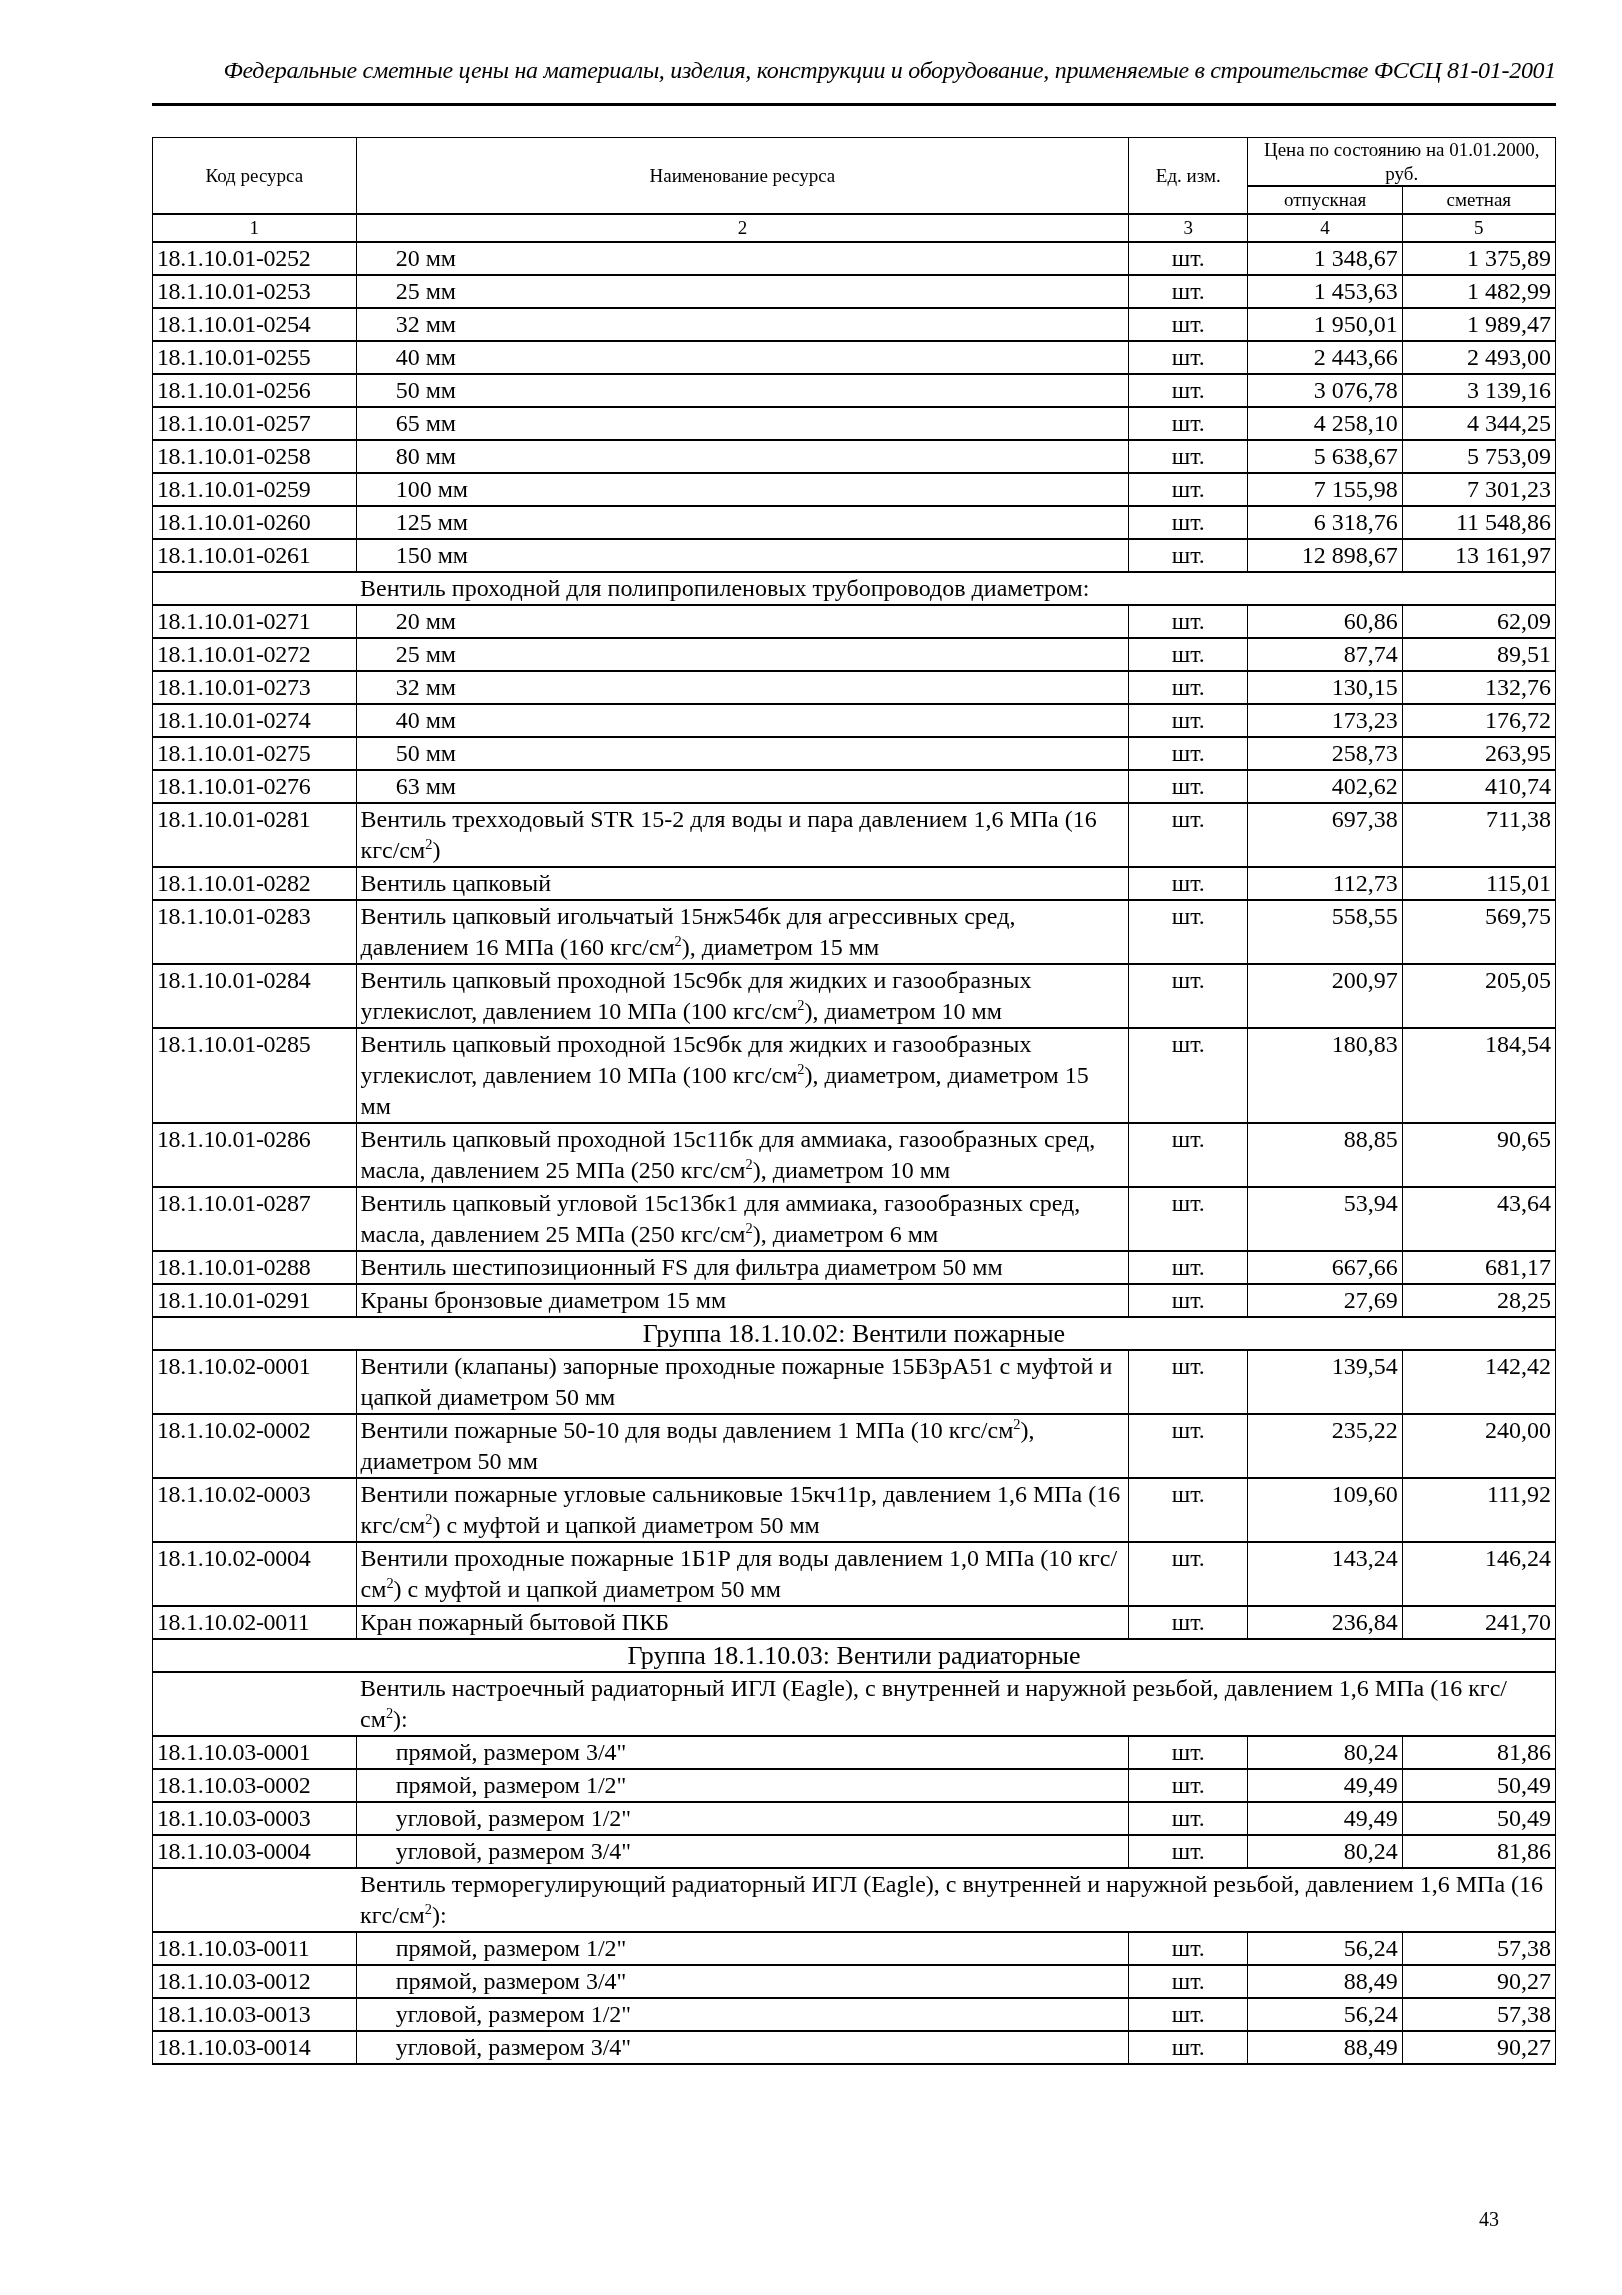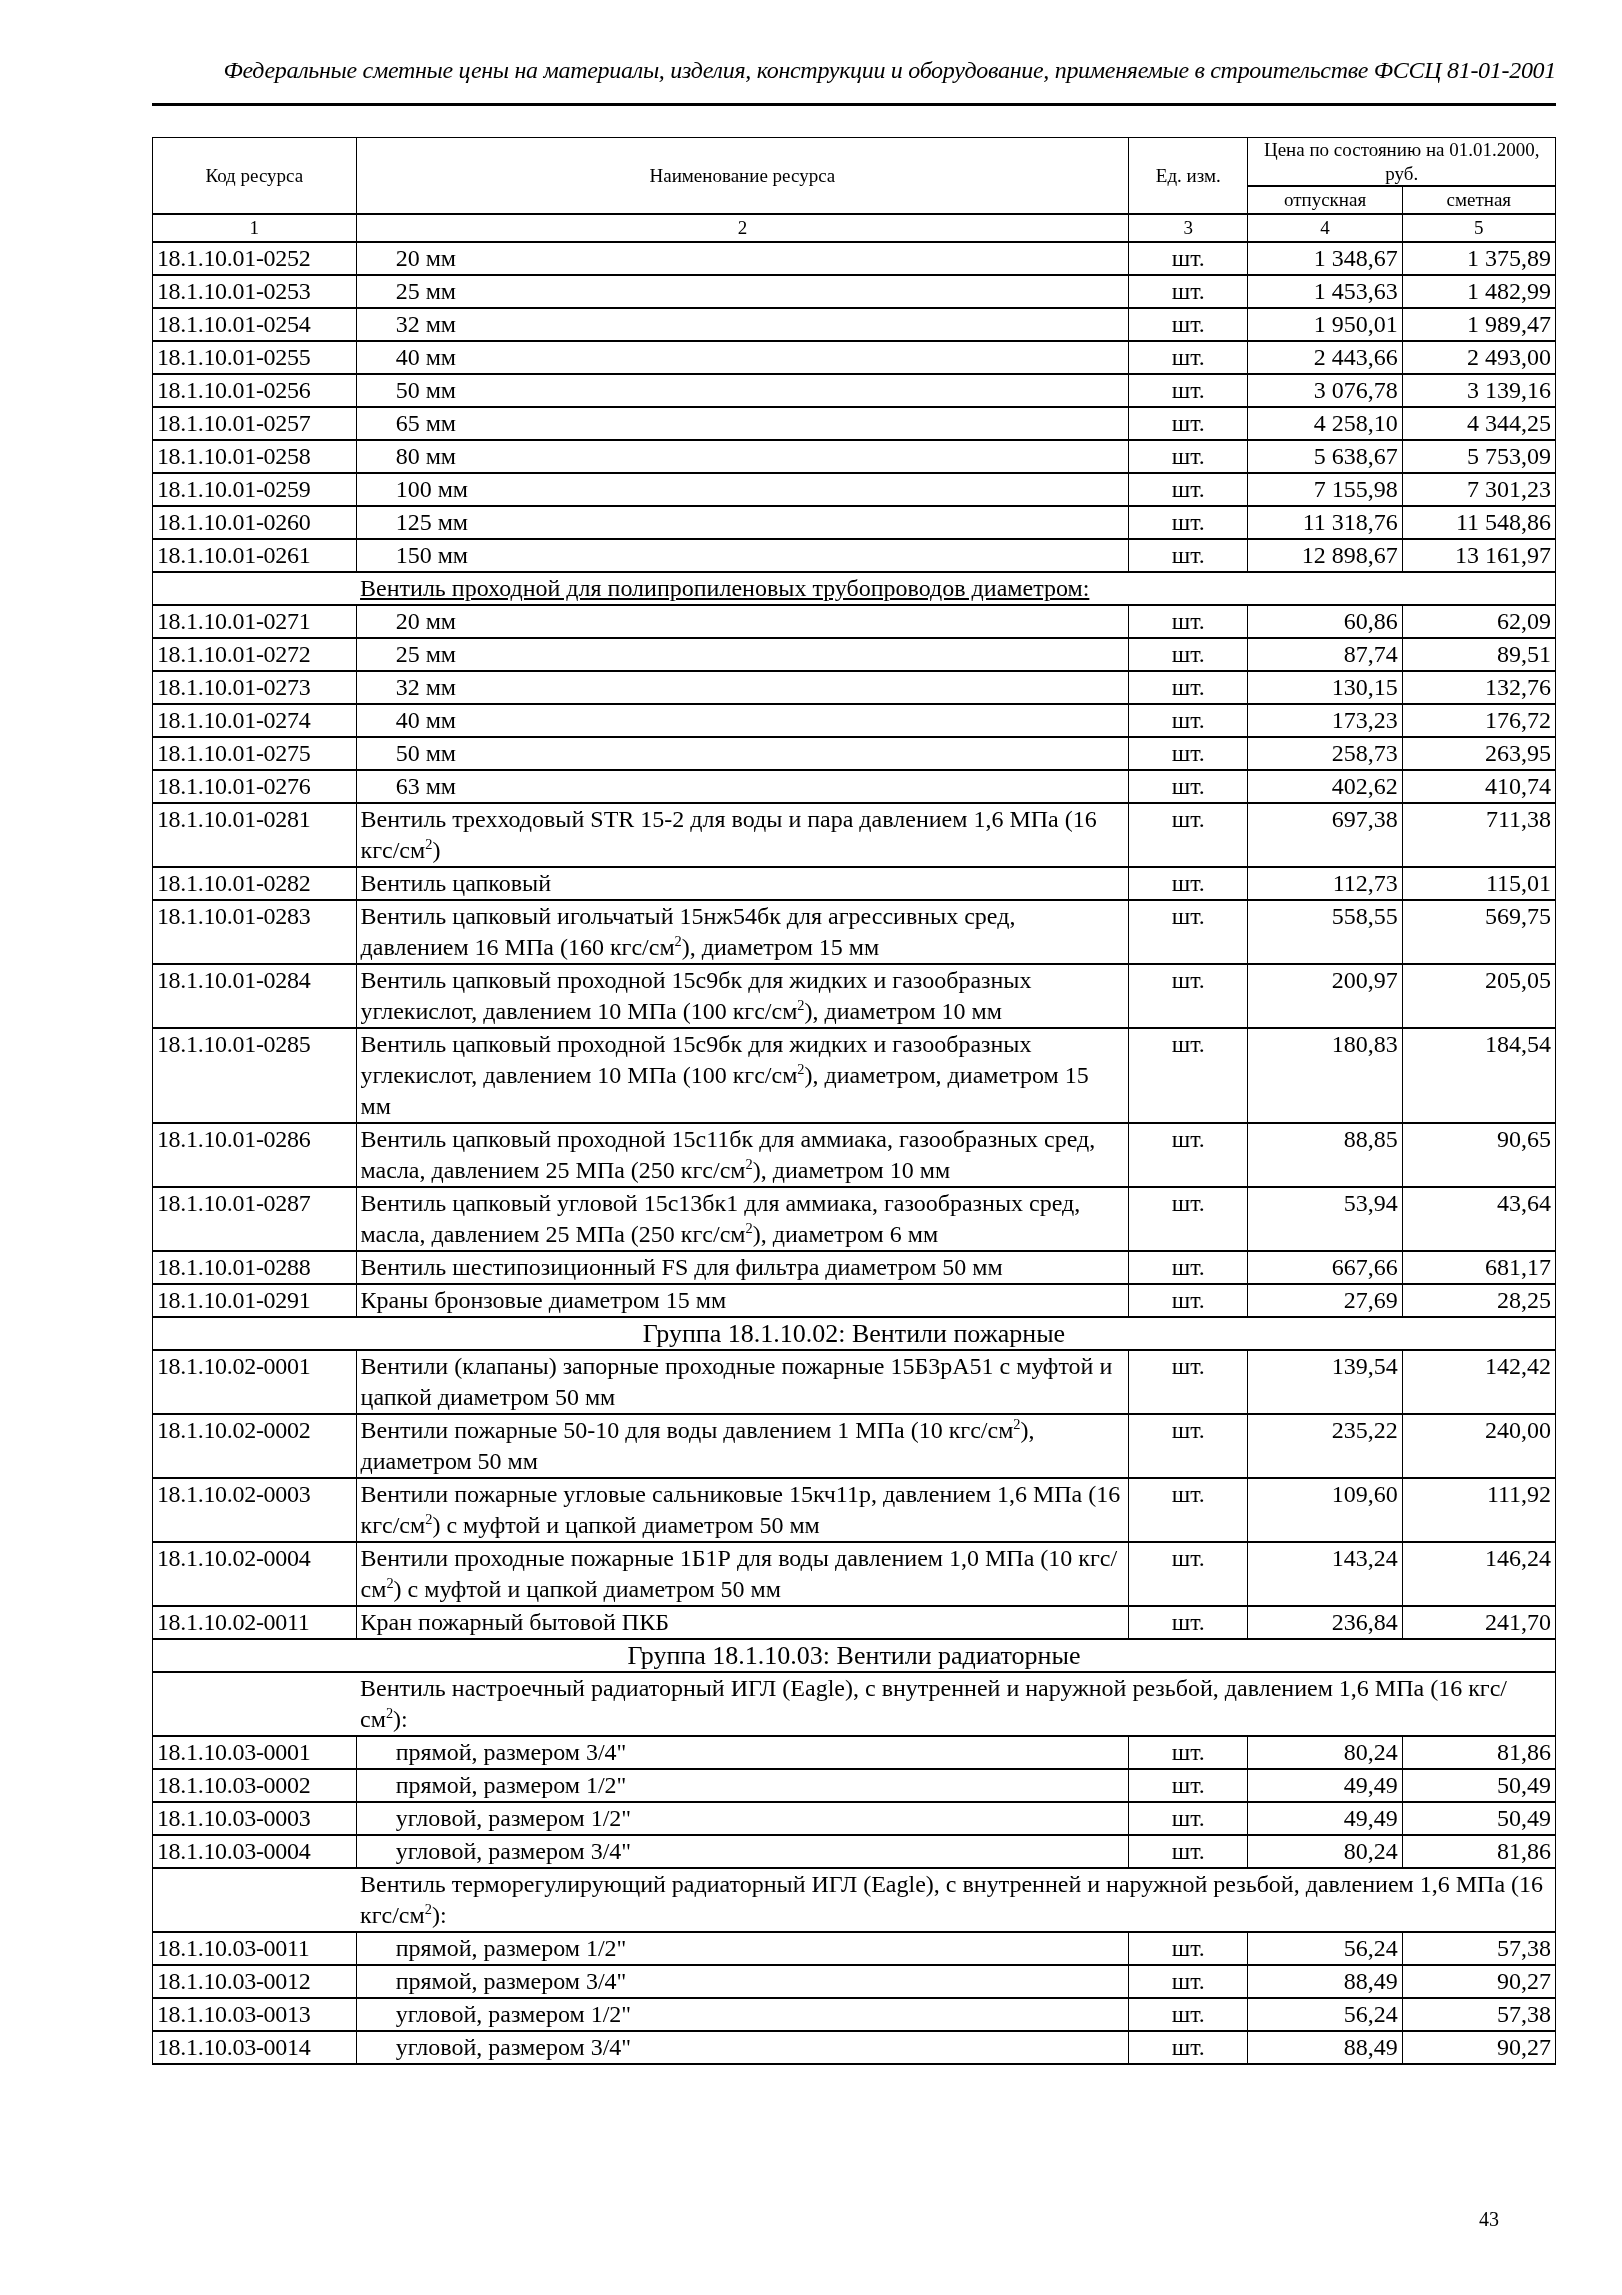--- a/index.html
+++ b/index.html
@@ -112,33 +112,33 @@
         <td class="c1">18.1.10.01-0259</td>
         <td class="c2 indent">100 мм</td>
         <td class="c3">шт.</td>
         <td class="c4">7 155,98</td>
         <td class="c5">7 301,23</td>
       </tr>
       <tr>
         <td class="c1">18.1.10.01-0260</td>
         <td class="c2 indent">125 мм</td>
         <td class="c3">шт.</td>
-        <td class="c4">11 318,76</td>
+        <td class="c4">6 318,76</td>
         <td class="c5">11 548,86</td>
       </tr>
       <tr>
         <td class="c1">18.1.10.01-0261</td>
         <td class="c2 indent">150 мм</td>
         <td class="c3">шт.</td>
         <td class="c4">12 898,67</td>
         <td class="c5">13 161,97</td>
       </tr>
       <tr>
         <td class="c1" style="border-right: none;"></td>
-        <td colspan="4" class="subhead" style="border-left: none; text-decoration: underline;">Вентиль проходной для полипропиленовых трубопроводов диаметром:</td>
+        <td colspan="4" class="subhead" style="border-left: none;">Вентиль проходной для полипропиленовых трубопроводов диаметром:</td>
       </tr>
       <tr>
         <td class="c1">18.1.10.01-0271</td>
         <td class="c2 indent">20 мм</td>
         <td class="c3">шт.</td>
         <td class="c4">60,86</td>
         <td class="c5">62,09</td>
       </tr>
       <tr>
         <td class="c1">18.1.10.01-0272</td>

